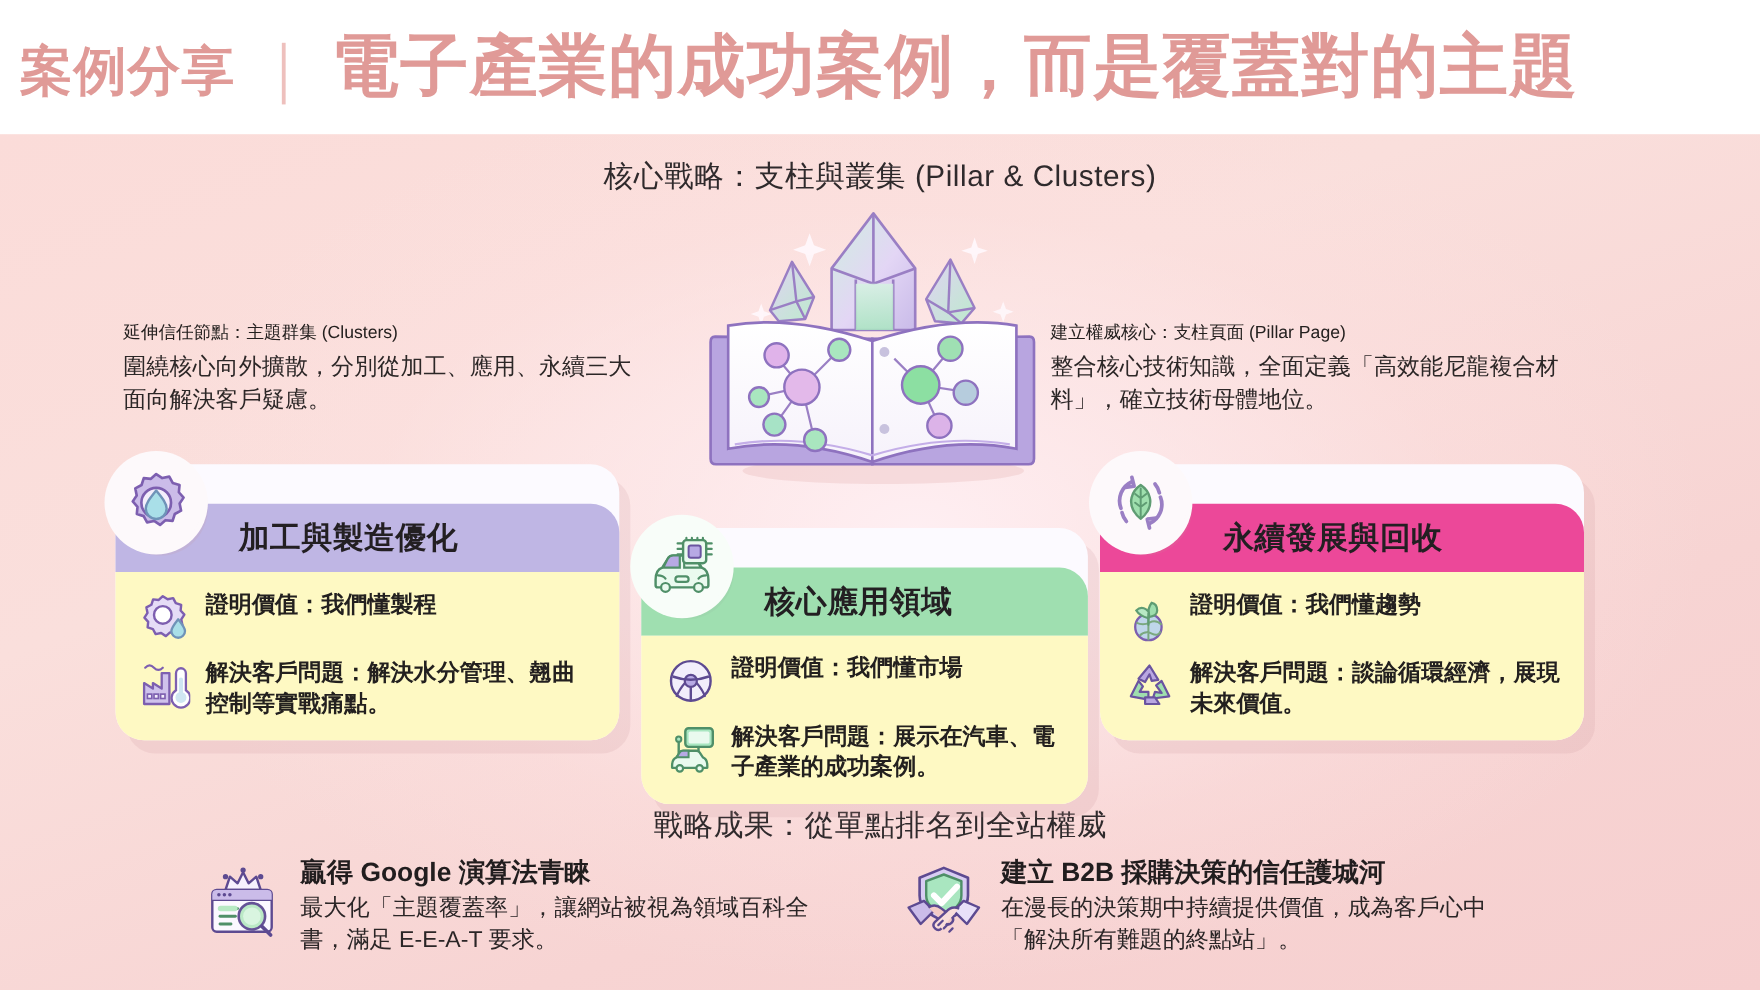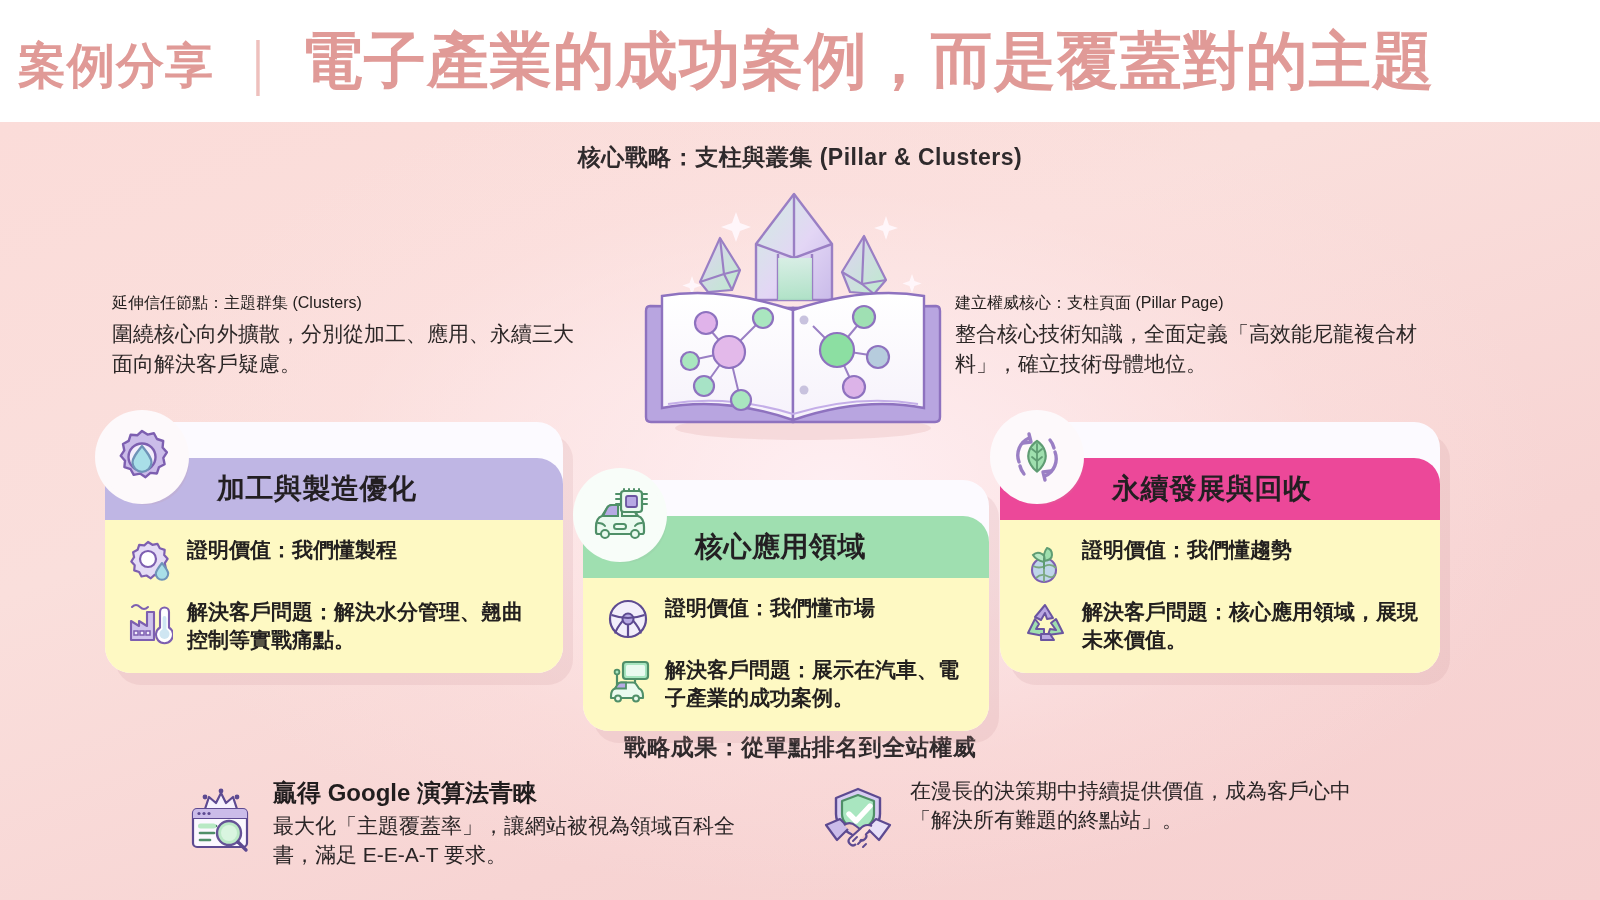--- a/index.html
+++ b/index.html
@@ -65,22 +65,22 @@
     height: 778px;
     background:
       radial-gradient(ellipse 900px 520px at 52% 46%, rgba(255,240,244,0.92) 0%, rgba(253,226,226,0.35) 55%, rgba(250,214,213,0) 80%),
       linear-gradient(160deg, #fbdcd9 0%, #fadfdc 35%, #f7d4d3 70%, #f6cfcf 100%);
     overflow: hidden;
   }
 
   
   .section-title {
     position: absolute;
-    font-size: 23px;
-    font-weight: bold;
+    font-size: 27px;
+    font-weight: normal;
     color: #2f2a2c;
     white-space: nowrap;
     letter-spacing: .5px;
   }
   #core-strategy-title { left: 0; right: 0; top: 20px; text-align: center; }
   #outcome-title       { left: 0; right: 0; top: 610px; text-align: center; }
 
   
   .side-block { position: absolute; width: 470px; }
   .side-block .sb-title {
@@ -399,21 +399,21 @@
           <span class="bullet-icon">
             <svg width="46" height="46" viewBox="0 0 46 46" xmlns="http://www.w3.org/2000/svg">
               <g stroke="#6a54a0" stroke-width="2" stroke-linejoin="round">
                 <path d="M23 5 l8 13 -6 1 -2 -6 -4 7 -6 -3z" fill="#b9a7e2"></path>
                 <path d="M41 33 l-15 2 2 -6 6 1 -5 -7 5 -4z" fill="#9fdfae"></path>
                 <path d="M6 33 l7 -14 4 5 -3 5 8 0 0 7z" fill="#9fdfae"></path>
                 <path d="M19 40 h13 l-4 -6 -9 0z" fill="#b9a7e2"></path>
               </g>
             </svg>
           </span>
-          <span class="bullet-text">解決客戶問題：核心應用領域，展現未來價值。</span>
+          <span class="bullet-text">解決客戶問題：談論循環經濟，展現未來價值。</span>
         </div>
 
       </div>
     </div>
 
     <div class="card" id="card-application">
       <div class="card-badge">
         <svg width="64" height="64" viewBox="0 0 64 64" xmlns="http://www.w3.org/2000/svg">
 
           <path d="M8 44 q0-9 6-11 l5-8 q1.5-3 5-3 h16 q3.5 0 5 3 l5 8 q6 2 6 11 v5 q0 2 -2 2 h-44 q-2 0 -2 -2z" fill="#eafaef" stroke="#4f8f68" stroke-width="2.2" stroke-linejoin="round"></path>
@@ -517,18 +517,19 @@
           <path d="M22 44 q6 -4 12 1 l9 7 q3 3 0 6 q-3 3 -6 0 l-4 -3" fill="#f4cbc6" stroke="#5d4a91" stroke-width="2.2" stroke-linejoin="round"></path>
           <path d="M50 45 q-7 -3 -12 3 l-10 9 q-3 3 0 6 q3 3 6 0" fill="#fadedb" stroke="#5d4a91" stroke-width="2.2" stroke-linejoin="round"></path>
           <g fill="none" stroke="#5d4a91" stroke-width="2" stroke-linecap="round">
             <path d="M31 60 l4 -4"></path>
               <path d="M36 63 l4 -4"></path>
               <path d="M41 66 l3 -3"></path>
           </g>
         </svg>
       </span>
       <div>
+        <div class="outcome-title">建立 B2B 採購決策的信任護城河</div>
         <div class="outcome-body">在漫長的決策期中持續提供價值，成為客戶心中「解決所有難題的終點站」。</div>
       </div>
     </div>
 
   </div>
 </div>
 
 </body></html>

